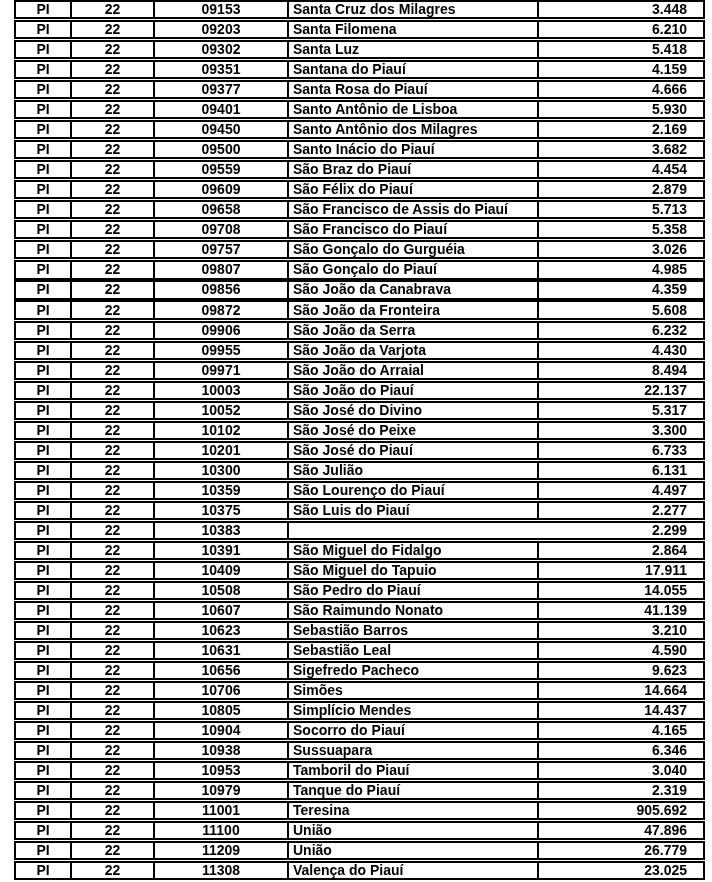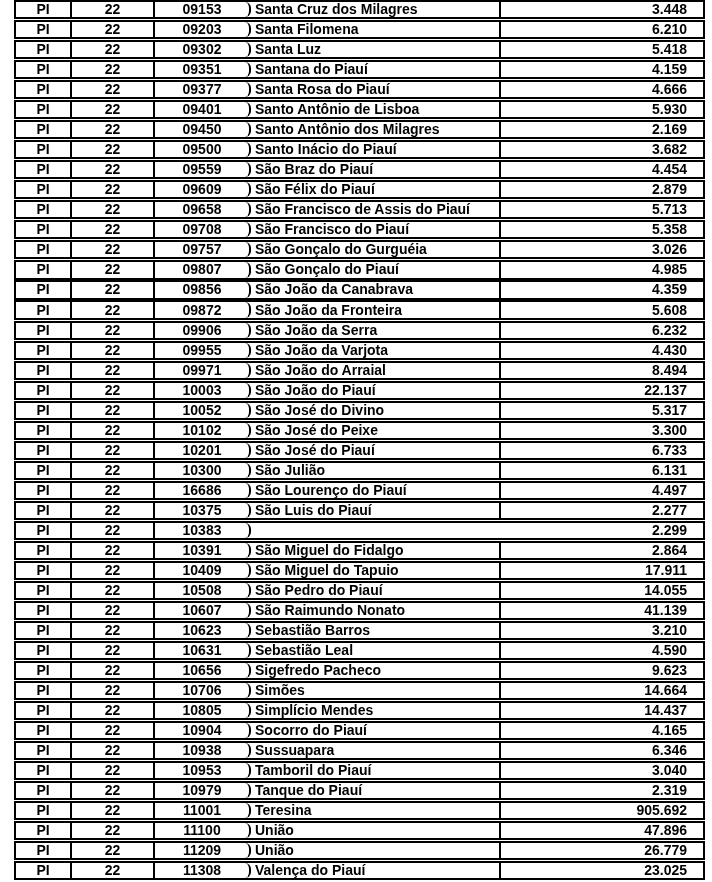--- a/index.html
+++ b/index.html
@@ -46,24 +46,23 @@
     width: 56px;
     justify-content: center;
     border-right: 2px solid #000000;
   }
   .c-state {
     width: 83px;
     justify-content: center;
     border-right: 2px solid #000000;
   }
   .c-mun {
-    width: 96px;
+    width: 134px;
     justify-content: center;
     border-right: 2px solid #000000;
-    border-radius: 6px;
   }
   .c-name {
     width: 250px;
     justify-content: flex-start;
     padding-left: 4px;
     border-right: 2px solid #000000;
   }
   .c-pop {
     flex: 1;
     justify-content: flex-end;
@@ -263,21 +262,21 @@
     <div class="cell c-uf">PI</div>
     <div class="cell c-state">22</div>
     <div class="cell c-mun">10300</div>
     <div class="cell c-name">São Julião</div>
     <div class="cell c-pop">6.131</div>
   </div>
 
   <div class="row">
     <div class="cell c-uf">PI</div>
     <div class="cell c-state">22</div>
-    <div class="cell c-mun">16686</div>
+    <div class="cell c-mun">10359</div>
     <div class="cell c-name">São Lourenço do Piauí</div>
     <div class="cell c-pop">4.497</div>
   </div>
 
   <div class="row">
     <div class="cell c-uf">PI</div>
     <div class="cell c-state">22</div>
     <div class="cell c-mun">10375</div>
     <div class="cell c-name">São Luis do Piauí</div>
     <div class="cell c-pop">2.277</div>

